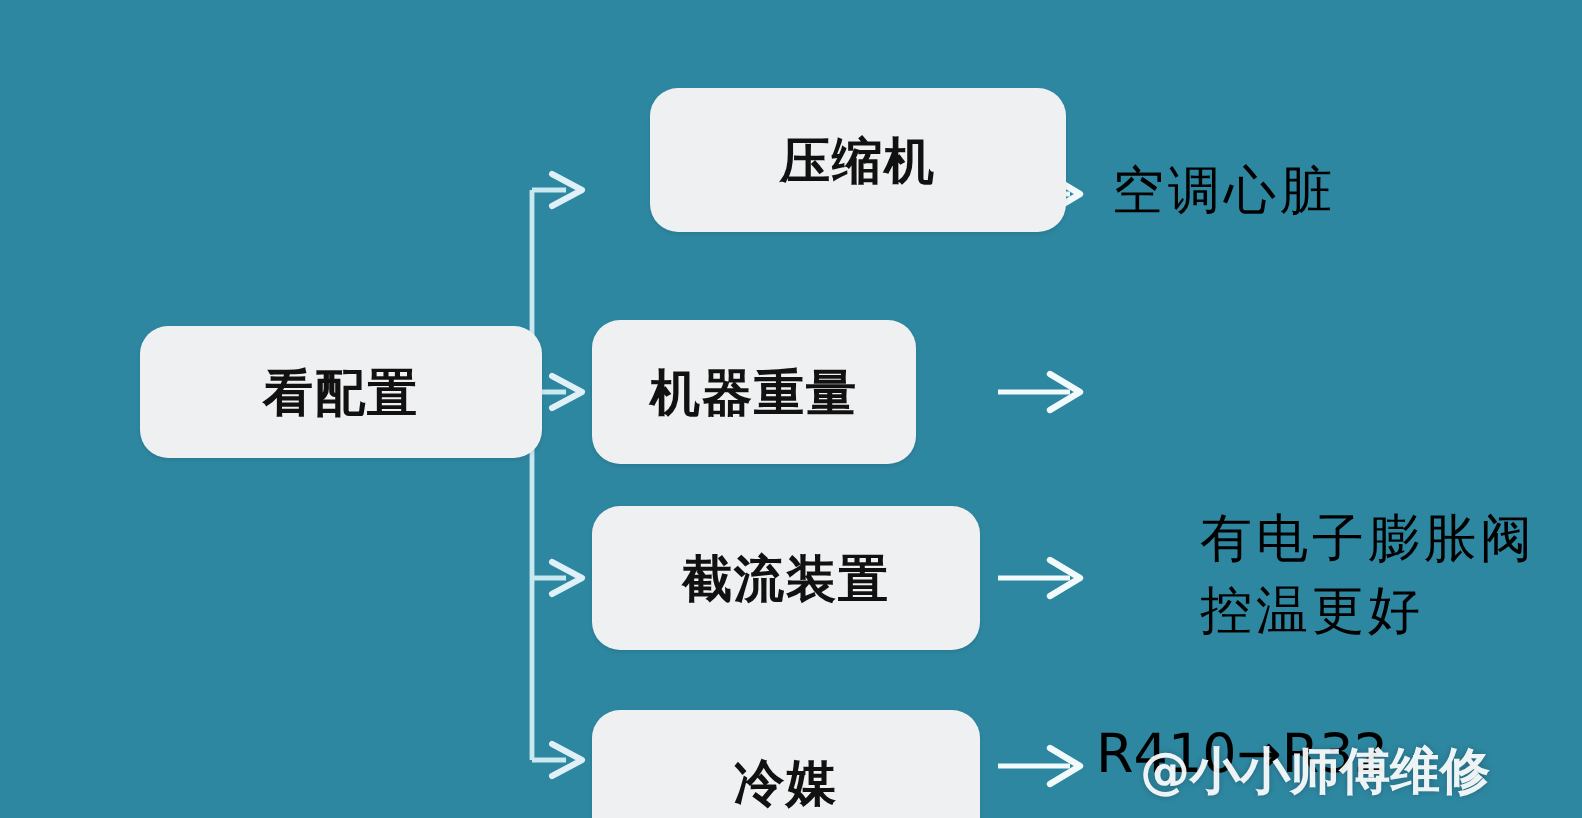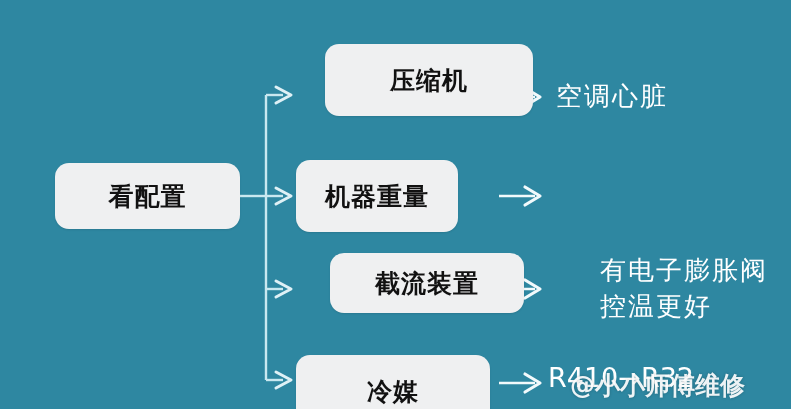--- a/index.html
+++ b/index.html
@@ -27,28 +27,28 @@
     align-items: center;
     justify-content: center;
     color: #111111;
     font-family: "DejaVu Sans", "Liberation Sans", sans-serif;
     font-weight: 700;
     font-size: 25px;
     letter-spacing: 1px;
     box-shadow: 0 1px 2px rgba(0,0,0,0.10);
   }
   .node-root {
-    left: 55px;
+    left: 70px;
     top: 163px;
-    width: 185px;
+    width: 201px;
     height: 66px;
   }
   .node-r1 { left: 296px; top: 44px;  width: 208px; height: 72px; margin-left: 29px; }
   .node-r2 { left: 296px; top: 160px; width: 162px; height: 72px; }
-  .node-r3 { left: 296px; top: 253px; width: 194px; height: 60px; margin-left: 34px; }
+  .node-r3 { left: 296px; top: 253px; width: 194px; height: 72px; }
   .node-r4 { left: 296px; top: 355px; width: 194px; height: 72px; }
 
   .svg-layer {
     position: absolute;
     left: 0;
     top: 0;
     width: 791px;
     height: 409px;
     pointer-events: none;
   }
@@ -75,21 +75,21 @@
   .out-head {
     fill: none;
     stroke: #f2fafc;
     stroke-width: 3.2;
     stroke-linecap: round;
     stroke-linejoin: round;
   }
 
   .annot {
     position: absolute;
-    color: #ffffff;
+    color: #000000;
     font-family: "DejaVu Serif", "Liberation Serif", serif;
     font-size: 26px;
     line-height: 36px;
     letter-spacing: 2px;
     white-space: pre-line;
   }
   .annot-1 { left: 556px; top: 78px; }
   .annot-2 { left: 556px; top: 177px; }
   .annot-3 { left: 556px; top: 252px; margin-left: 44px; }
   .annot-4 {

